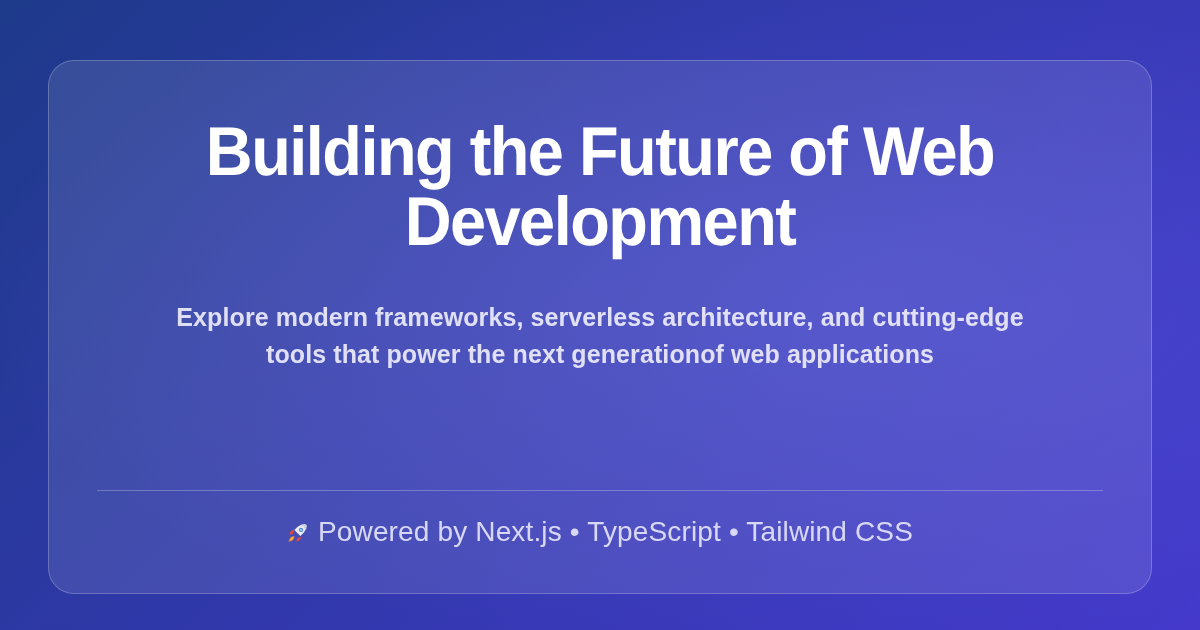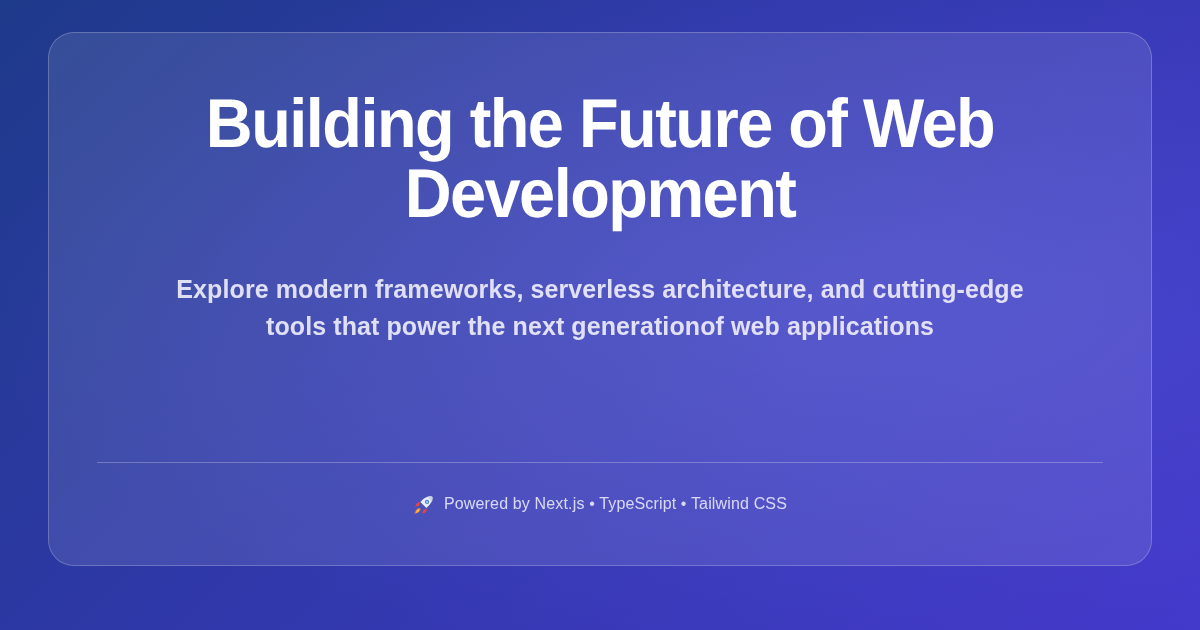--- a/index.html
+++ b/index.html
@@ -28,21 +28,21 @@
     content: "";
     position: absolute;
     inset: 0;
     background: radial-gradient(120% 95% at 72% 48%, rgba(99,102,241,0.30) 0%, rgba(99,102,241,0.0) 62%);
     pointer-events: none;
   }
 
   .card {
     position: absolute;
     left: 48px;
-    top: 32px;
+    top: 60px;
     width: 1104px;
     height: 534px;
     border-radius: 26px;
     background: rgba(255,255,255,0.10);
     border: 1px solid rgba(255,255,255,0.22);
     padding: 48px 48px 0 48px;
     display: flex;
     flex-direction: column;
     z-index: 2;
   }
@@ -87,21 +87,21 @@
 
   .divider {
     height: 1px;
     width: 100%;
     background: rgba(255,255,255,0.26);
   }
 
   .footer {
     margin-top: 28px;
     text-align: center;
-    font-size: 16px;
+    font-size: 28px;
     line-height: 26px;
     letter-spacing: 0.15px;
     color: rgba(228,228,248,0.92);
     display: flex;
     align-items: center;
     justify-content: center;
     gap: 9px;
     white-space: nowrap;
   }
 

